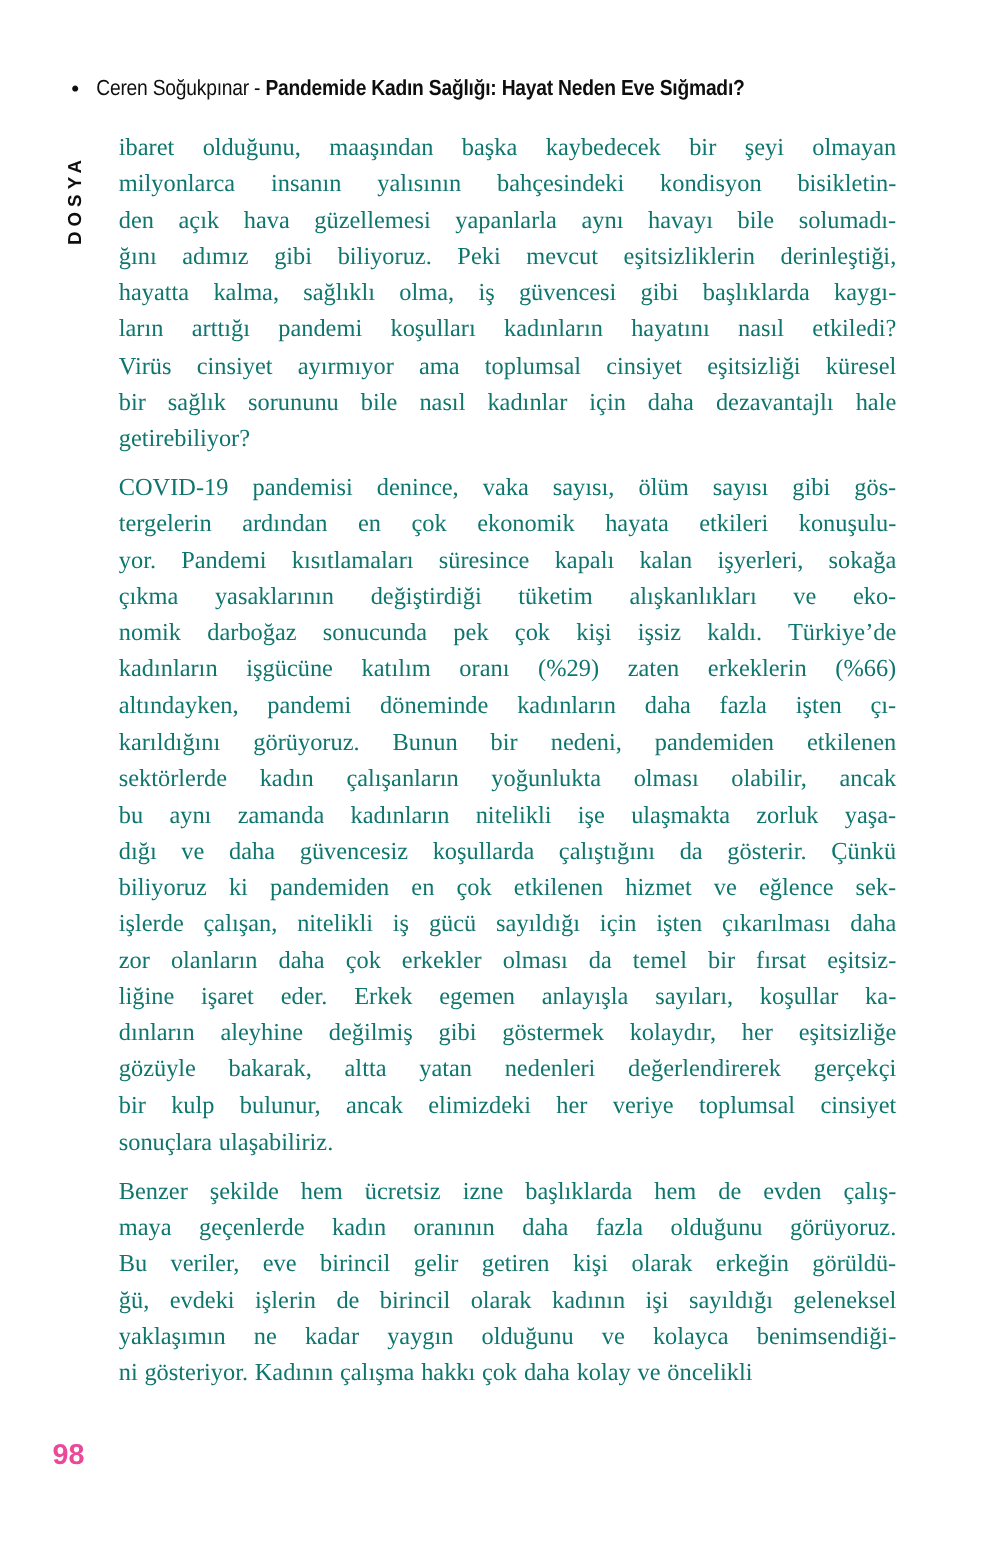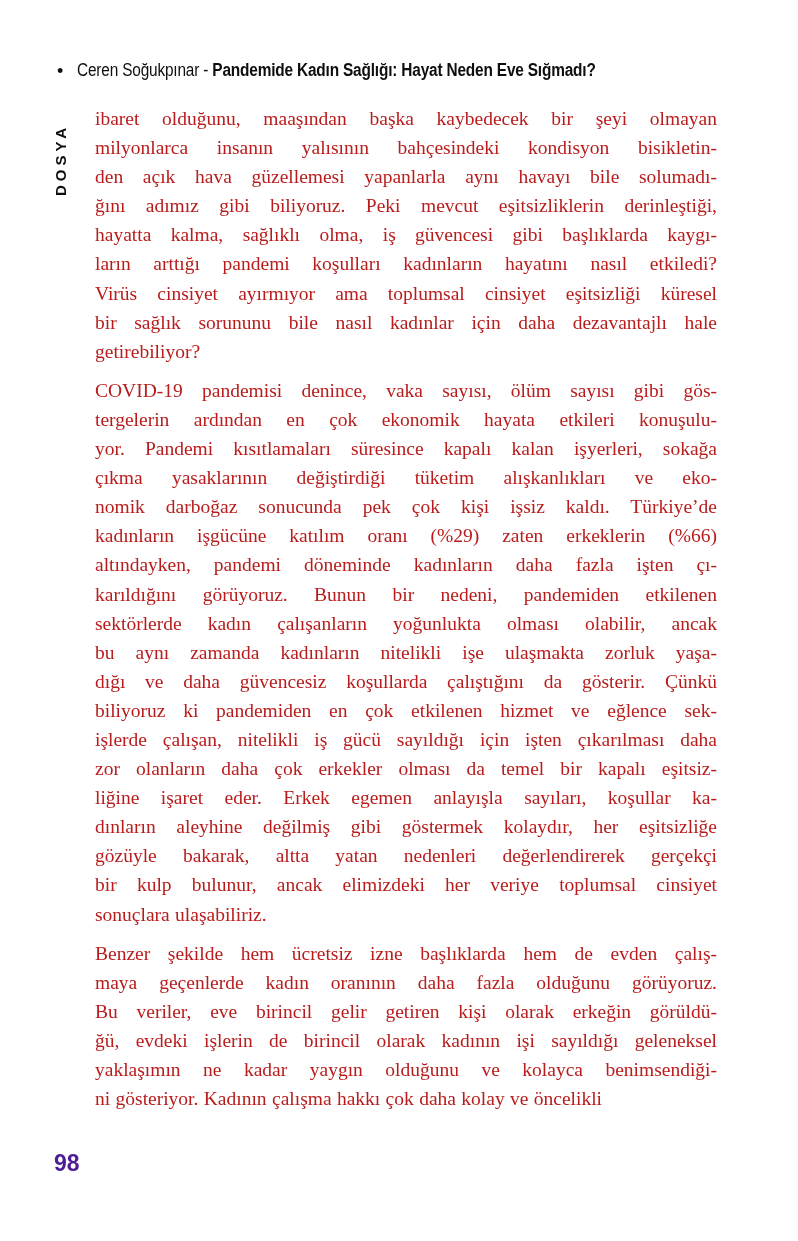--- a/index.html
+++ b/index.html
@@ -57,40 +57,39 @@
     color: #0e0e0e;
     white-space: nowrap;
   }
   
   .body-col {
     position: absolute;
     left: 95px;
     top: 104px;
     width: 622px;
     font-size: 19.5px;
-    color: #b91c1c;
+    color: #0f766e;
   }
   .para { margin: 0 0 10px 0; }
   .line {
     line-height: 29.1px;
     text-align: justify;
     text-align-last: justify;
     word-spacing: 0.5px;
   }
   .line.last { text-align-last: left; }
   
   .page-number {
     position: absolute;
     left: 42px;
     top: 1150px;
     font-family: "Liberation Sans", sans-serif;
     font-weight: 600;
     font-size: 23px;
-    color: #4c1d95;
-    margin-left: 12px;
+    color: #ec4899;
   }
 </style>
 </head>
 <body>
 
 <div class="page">
 
   <div class="header">
     <span class="bullet">•</span>
     <span class="htext"><span class="author">Ceren Soğukpınar</span><span class="sep"> - </span><span class="title">Pandemide Kadın Sağlığı: Hayat Neden Eve Sığmadı?</span></span>
@@ -117,21 +116,21 @@
         <div class="line">çıkma yasaklarının değiştirdiği tüketim alışkanlıkları ve eko-</div>
         <div class="line">nomik darboğaz sonucunda pek çok kişi işsiz kaldı. Türkiye’de</div>
         <div class="line">kadınların işgücüne katılım oranı (%29) zaten erkeklerin (%66)</div>
         <div class="line">altındayken, pandemi döneminde kadınların daha fazla işten çı-</div>
         <div class="line">karıldığını görüyoruz. Bunun bir nedeni, pandemiden etkilenen</div>
         <div class="line">sektörlerde kadın çalışanların yoğunlukta olması olabilir, ancak</div>
         <div class="line">bu aynı zamanda kadınların nitelikli işe ulaşmakta zorluk yaşa-</div>
         <div class="line">dığı ve daha güvencesiz koşullarda çalıştığını da gösterir. Çünkü</div>
         <div class="line">biliyoruz ki pandemiden en çok etkilenen hizmet ve eğlence sek-</div>
         <div class="line">işlerde çalışan, nitelikli iş gücü sayıldığı için işten çıkarılması daha</div>
-        <div class="line">zor olanların daha çok erkekler olması da temel bir kapalı eşitsiz-</div>
+        <div class="line">zor olanların daha çok erkekler olması da temel bir fırsat eşitsiz-</div>
         <div class="line">liğine işaret eder. Erkek egemen anlayışla sayıları, koşullar ka-</div>
         <div class="line">dınların aleyhine değilmiş gibi göstermek kolaydır, her eşitsizliğe</div>
         <div class="line">gözüyle bakarak, altta yatan nedenleri değerlendirerek gerçekçi</div>
         <div class="line">bir kulp bulunur, ancak elimizdeki her veriye toplumsal cinsiyet</div>
         <div class="line last">sonuçlara ulaşabiliriz.</div>
       </div>
       <div class="para">
         <div class="line">Benzer şekilde hem ücretsiz izne başlıklarda hem de evden çalış-</div>
         <div class="line">maya geçenlerde kadın oranının daha fazla olduğunu görüyoruz.</div>
         <div class="line">Bu veriler, eve birincil gelir getiren kişi olarak erkeğin görüldü-</div>

